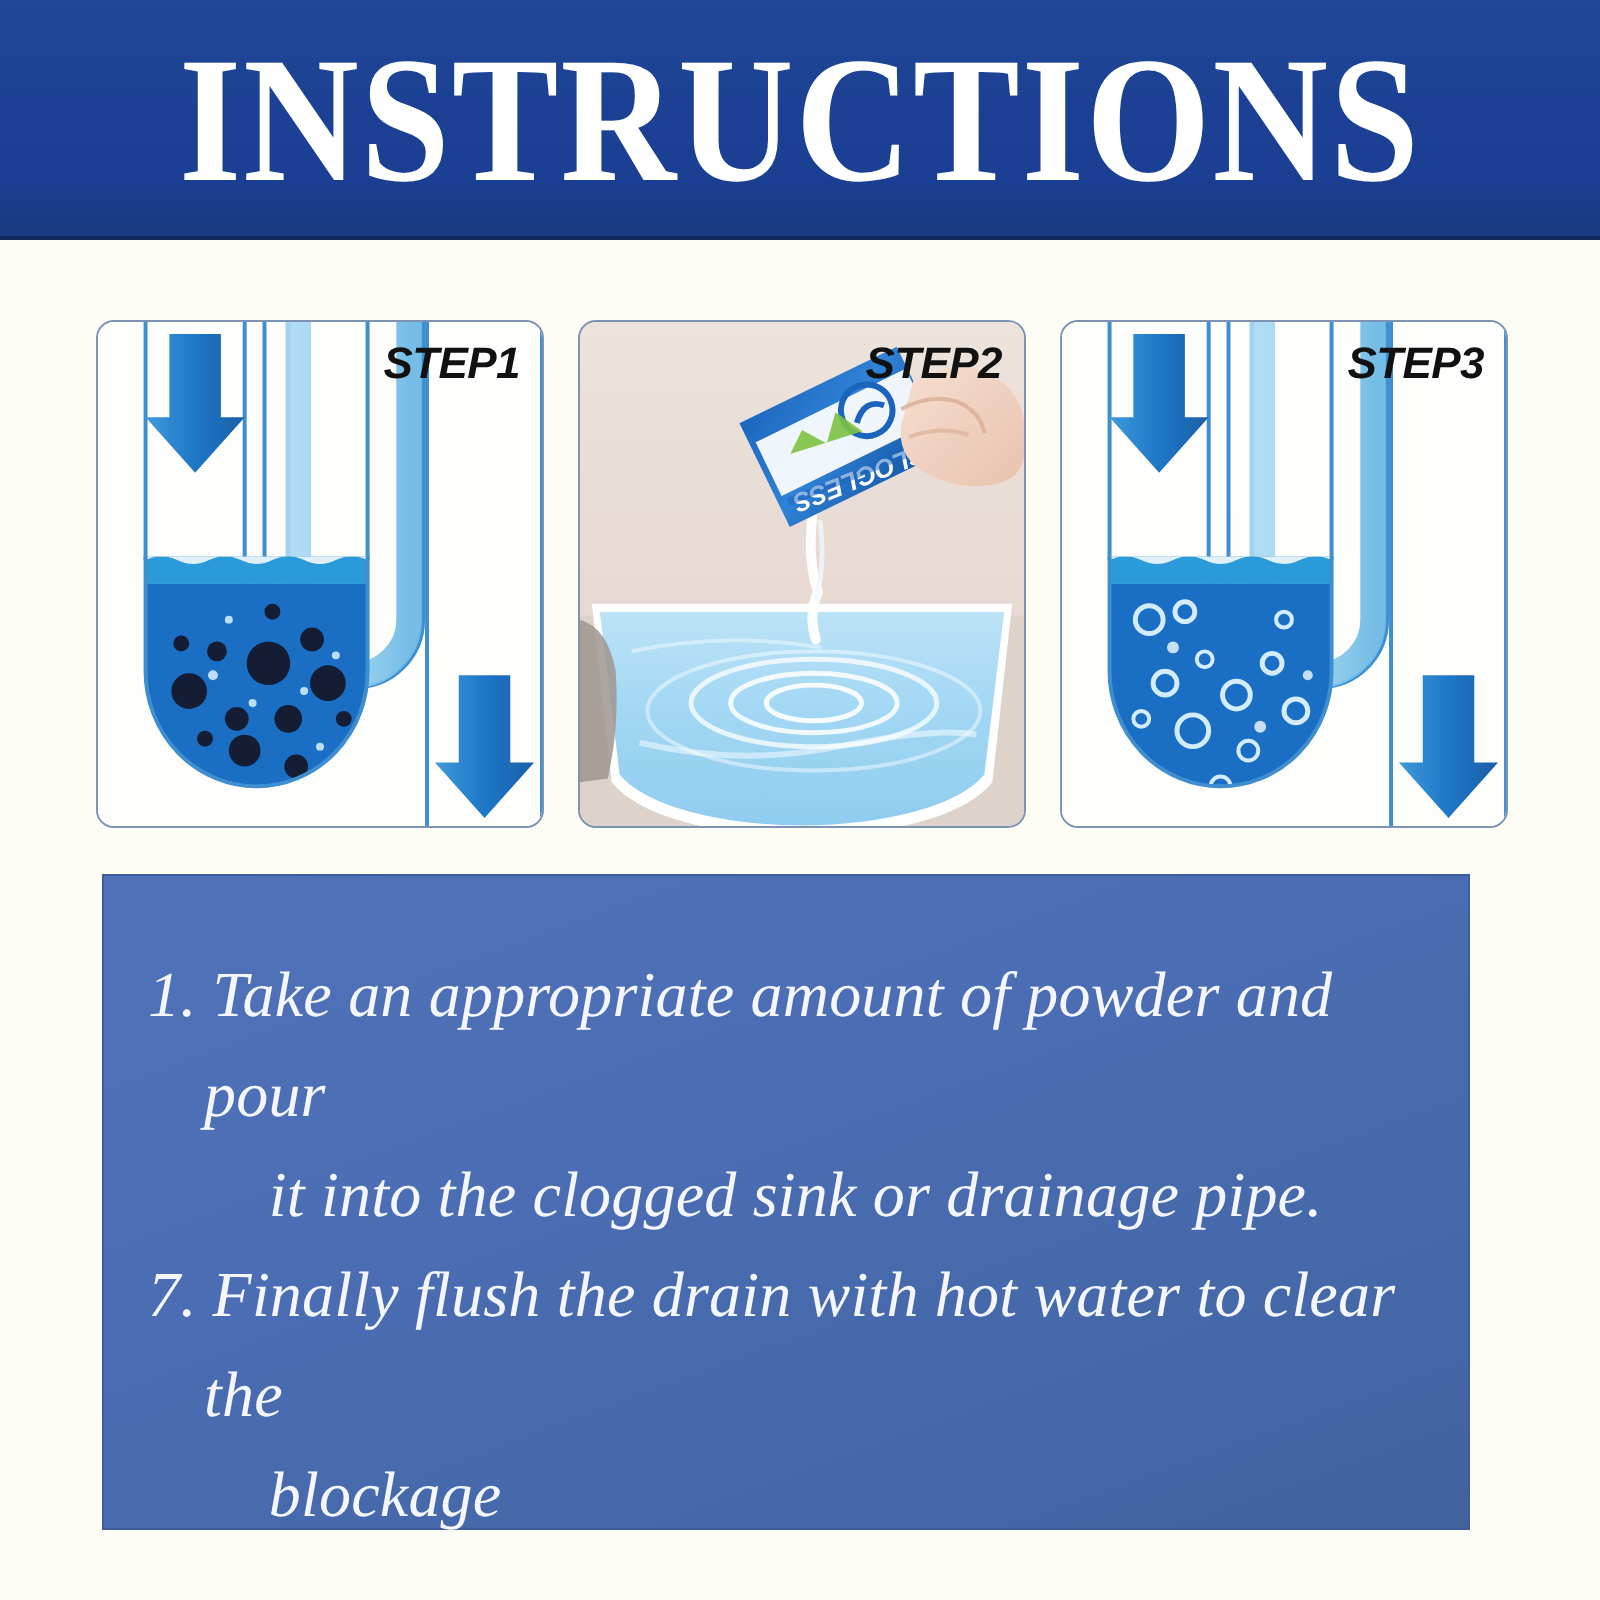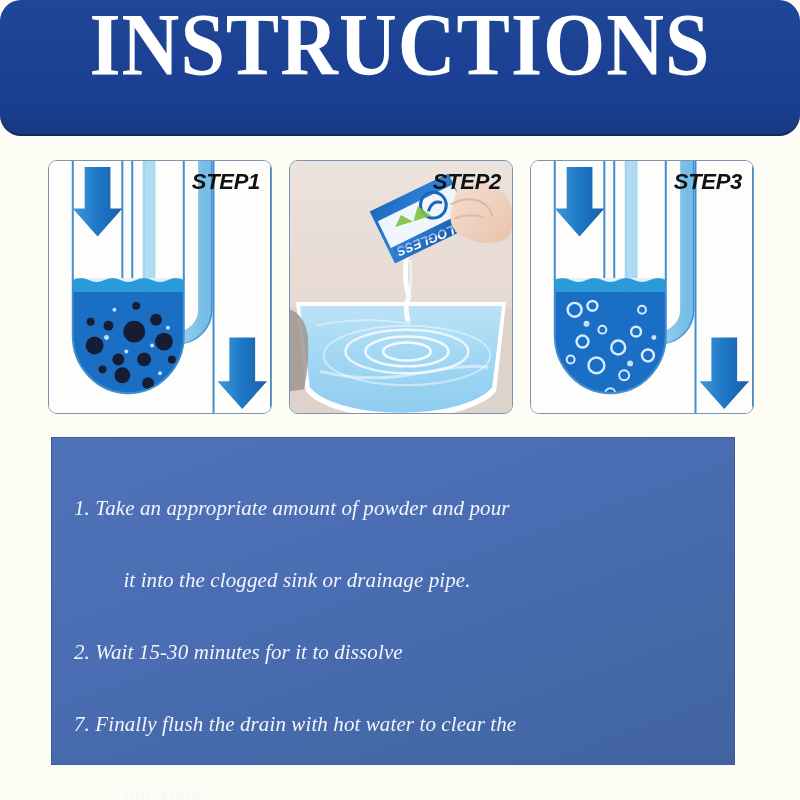--- a/index.html
+++ b/index.html
@@ -14,29 +14,28 @@
     overflow: hidden;
     position: relative;
   }
 
   
   .header-banner {
     position: absolute;
     left: 0;
     top: 0;
     width: 800px;
-    height: 136px;
+    height: 120px;
     background: linear-gradient(180deg, #1f4797 0%, #1c4194 45%, #1a3f93 75%, #17397f 100%);
     border-bottom: 2px solid #10285c;
     box-sizing: border-box;
     display: flex;
-    align-items: flex-start;
+    align-items: center;
     justify-content: center;
     overflow: hidden;
-    border-radius: 21px;
   }
   .header-title {
     color: #ffffff;
     font-family: "Liberation Serif", "DejaVu Serif", serif;
     font-size: 80px;
     font-weight: 700;
     letter-spacing: 1px;
     line-height: 1;
     white-space: nowrap;
     transform: scaleY(1.12);
@@ -98,22 +97,22 @@
   }
   .instruction-list {
     margin: 0;
     padding: 0;
     list-style: none;
   }
   .instruction-item {
     color: #f4f6fb;
     font-family: "Liberation Serif", "DejaVu Serif", serif;
     font-style: italic;
-    font-size: 21px;
-    line-height: 72px;
+    font-size: 32px;
+    line-height: 50px;
     letter-spacing: 0.1px;
     padding-left: 28px;
     text-indent: -28px;
     margin-bottom: 0;
     white-space: pre-wrap;
   }
 </style>
 </head>
 <body>
 
@@ -322,17 +321,16 @@
       <line x1="224" y1="0" x2="224" y2="254" stroke="#3f8fd0" stroke-width="2"></line>
     </svg>
     <div class="step-label">STEP3</div>
   </div>
 </div>
 
 <div class="instruction-box">
   <ul class="instruction-list">
     <li class="instruction-item">1. Take an appropriate amount of powder and pour
     it into the clogged sink or drainage pipe.</li>
-    <li class="instruction-item">2. Wait 15-30 minutes for it to dissolve</li>
     <li class="instruction-item">7. Finally flush the drain with hot water to clear the
     blockage</li>
   </ul>
 </div>
 
 </body></html>

